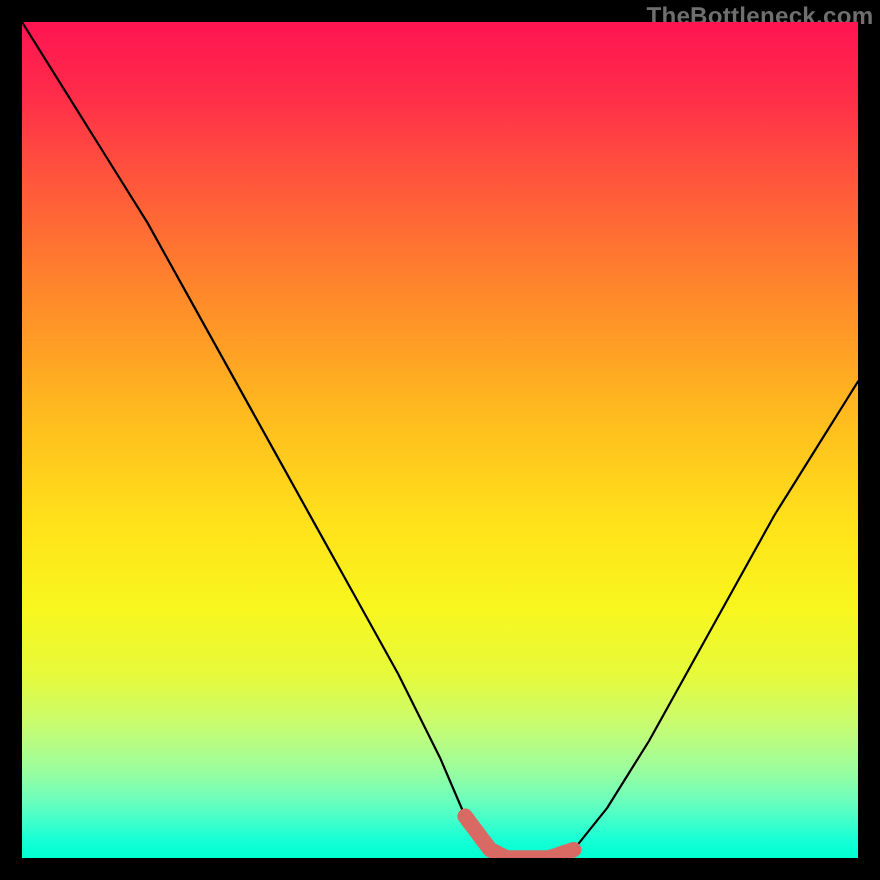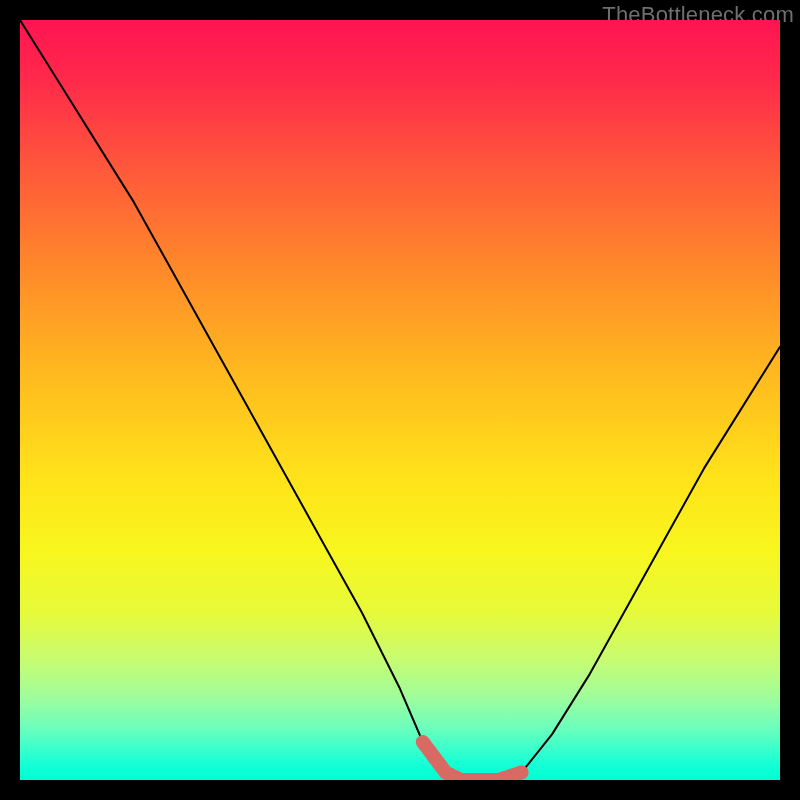--- a/index.html
+++ b/index.html
@@ -34,20 +34,21 @@
   }
   .watermark {
     position: absolute;
     top: 2px;
     right: 6px;
     font-family: Arial, Helvetica, sans-serif;
     font-size: 22px;
     color: #6f6f6f;
     letter-spacing: 0.2px;
     user-select: none;
+    font-weight: bold;
   }
   svg { position: absolute; left: 0; top: 0; }
 </style>
 </head>
 <body>
 
 <div class="frame">
   <div class="watermark">TheBottleneck.com</div>
   <div class="plot">
     <svg id="chart-svg" width="760" height="760" viewBox="0 0 760 760">

